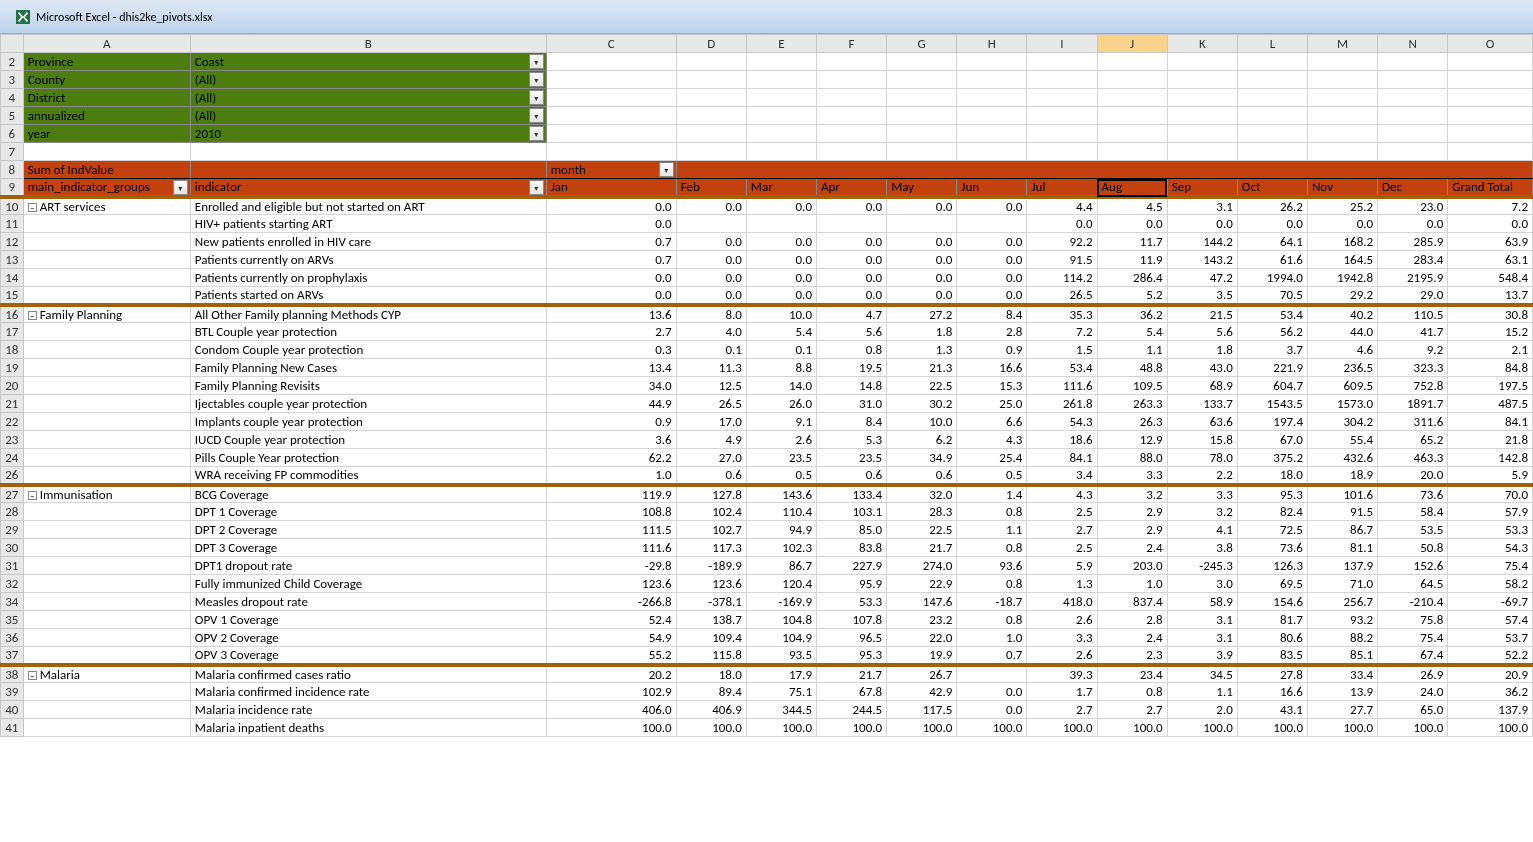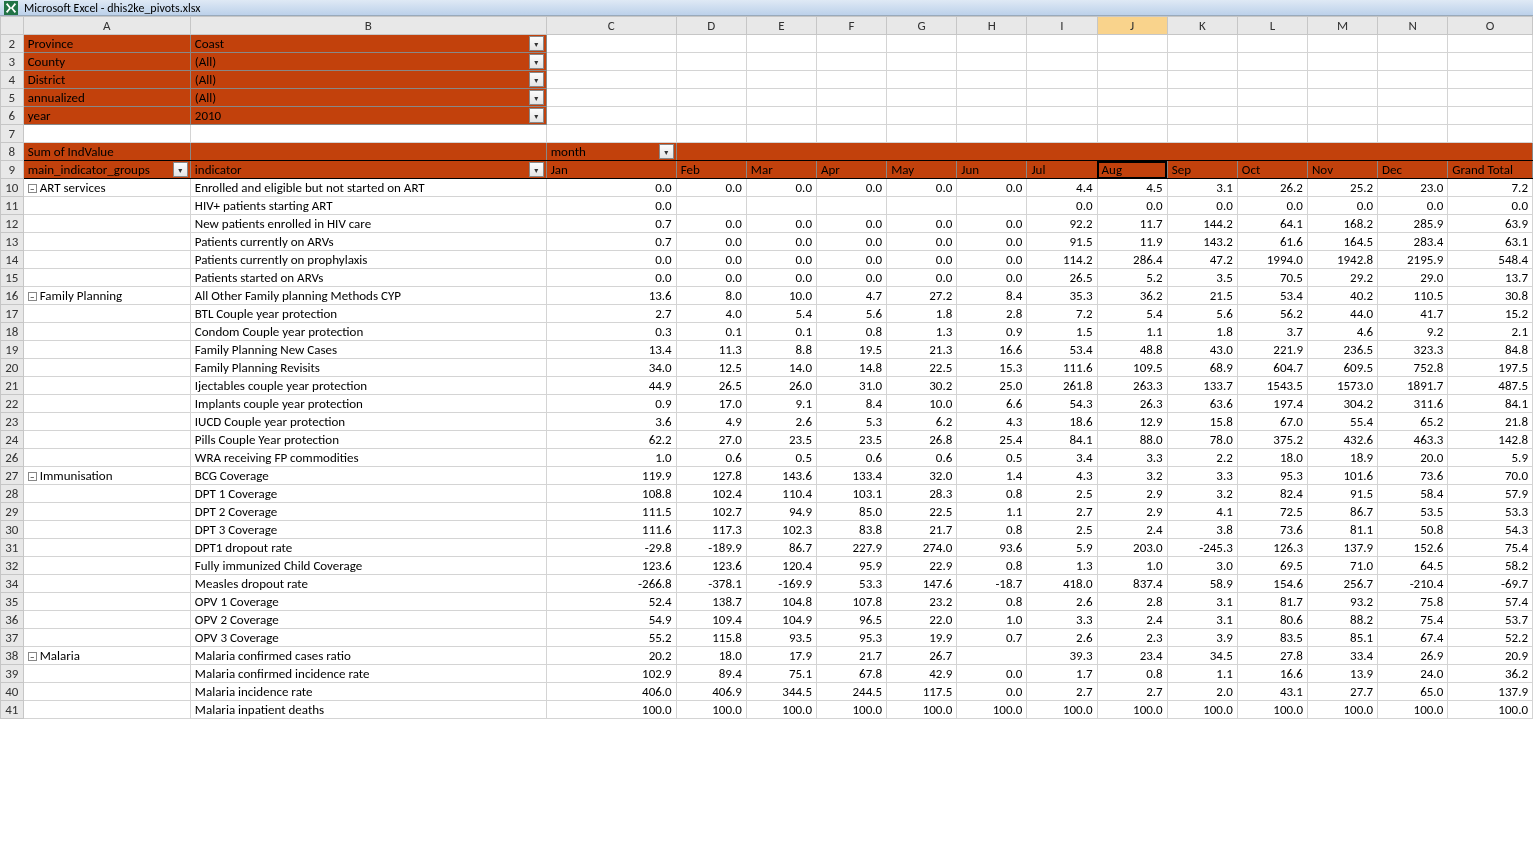--- a/index.html
+++ b/index.html
@@ -1,29 +1,29 @@
 <!DOCTYPE html>
 <html><head>
 <meta charset="utf-8">
 <style>
   *{box-sizing:border-box;margin:0;padding:0}
   body{font-family:Calibri,Arial,sans-serif;font-size:13px;color:#000;background:#fff;width:1533px}
-  .titlebar{height:16px;background:linear-gradient(#dfe9f5,#bcd1ea);border-bottom:1px solid #9ab;display:flex;align-items:center;padding:0 4px;font-size:12px}
+  .titlebar{height:34px;background:linear-gradient(#dfe9f5,#bcd1ea);border-bottom:1px solid #9ab;display:flex;align-items:center;padding:0 16px;font-size:12px}
   .titlebar .logo{width:14px;height:14px;margin-right:6px}
   .sheet{width:100%;border-collapse:collapse;table-layout:fixed}
   .ch,.rh{background:#e8e8e8;text-align:center;border:1px solid #c6c6c6;font-weight:normal;color:#333;height:18px}
   .ch.sel{background:#f9d38c}
   .rh{width:22px}
   td{border:1px solid #d4d4d4;height:18px;padding:0 4px;white-space:nowrap;overflow:hidden}
   tr.hdr td{border:1px solid #888;border-bottom:1px solid #000;background:#c2410c}
-  .f{background:#c2410c;border:1px solid #888}
+  .f{background:#4d7c0f;border:1px solid #888}
   .fl{position:relative;padding-right:18px}
   .fb{position:absolute;right:2px;top:1px;width:15px;height:15px;border:1px solid #888;background:linear-gradient(#fcfcfc,#e4e4e4);display:flex;align-items:center;justify-content:center;font-size:8px;color:#333}
   .num{text-align:right}
-  .bsec{border-top:1px solid #a16207}
+  .bsec{border-top:4px solid #a16207}
   .bcol{border-left:1px solid #000}
   .active{outline:2px solid #000;outline-offset:-2px}
   .exp{display:inline-block;width:9px;height:9px;border:1px solid #888;text-align:center;line-height:7px;font-size:9px;margin-right:3px;vertical-align:middle;cursor:pointer}
   col.a{width:162px} col.b{width:345px} col.c{width:126px}
   col.m{width:68px} col.gt{width:82px}
 </style>
 </head>
 <body>
 
 <div class="titlebar">
@@ -460,21 +460,21 @@
         <td class="num bcol">21.8</td>
       </tr>
       <tr>
         <th class="rh">24</th>
         <td></td>
         <td>Pills Couple Year protection</td>
         <td class="num">62.2</td>
         <td class="num">27.0</td>
         <td class="num">23.5</td>
         <td class="num">23.5</td>
-        <td class="num">26.8</td>
+        <td class="num">34.9</td>
         <td class="num">25.4</td>
         <td class="num">84.1</td>
         <td class="num">88.0</td>
         <td class="num">78.0</td>
         <td class="num">375.2</td>
         <td class="num">432.6</td>
         <td class="num">463.3</td>
         <td class="num bcol">142.8</td>
       </tr>
       <tr>

